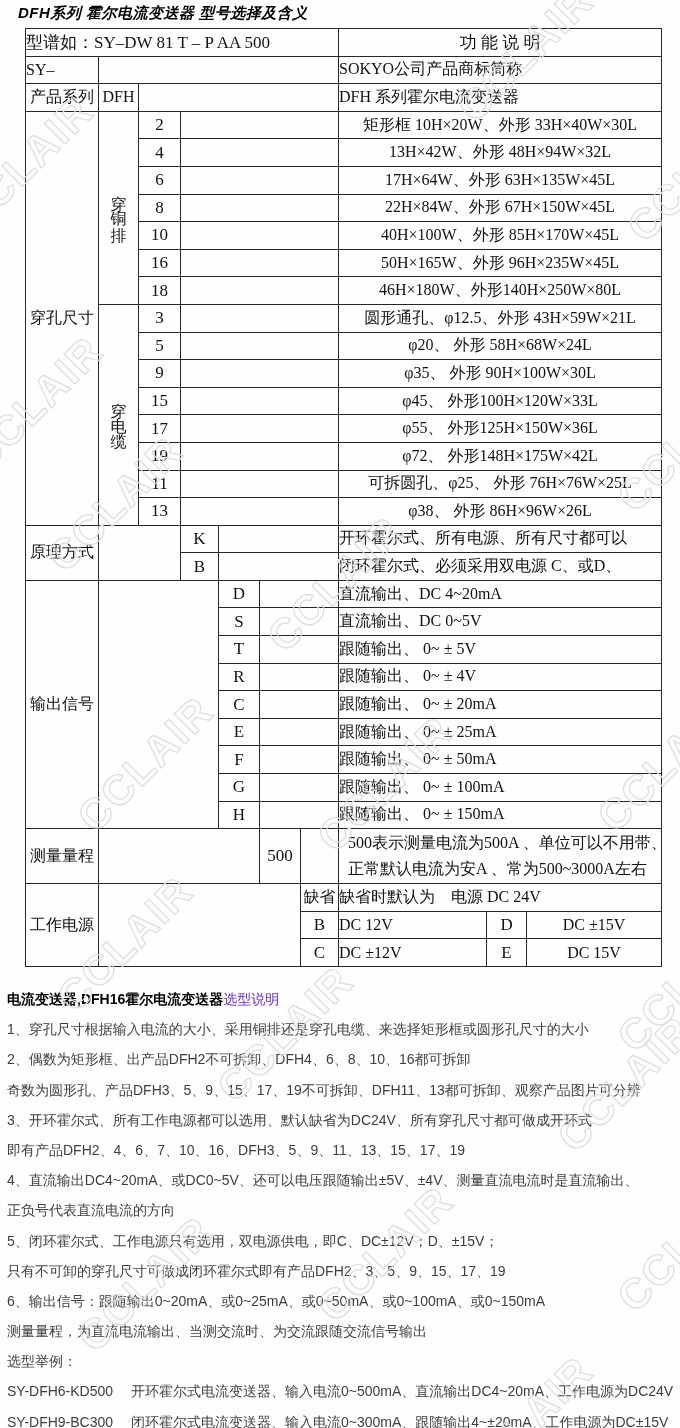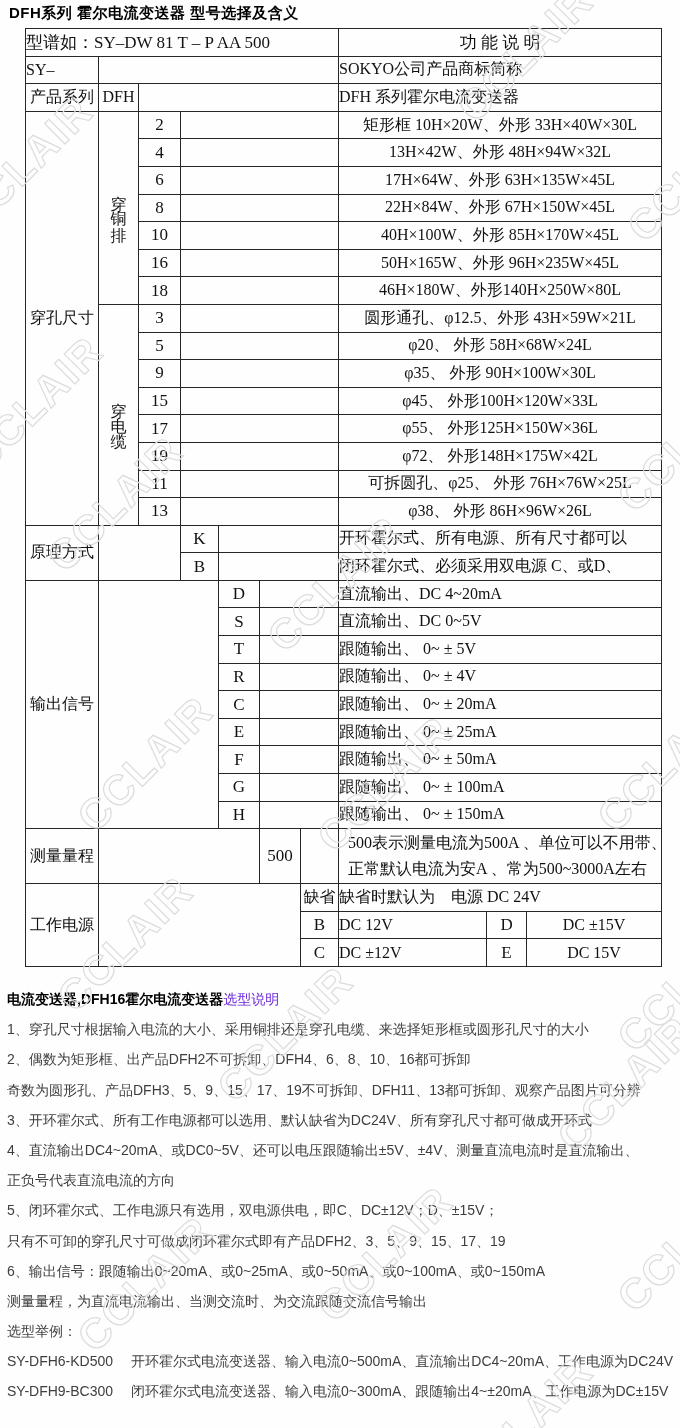--- a/index.html
+++ b/index.html
@@ -1,22 +1,22 @@
 <!DOCTYPE html>
 <html><head>
 <meta charset="utf-8">
 <style>
   * { margin: 0; padding: 0; box-sizing: border-box; }
   html, body { width: 680px; height: 1428px; background: #fefefe; overflow: hidden; position: relative; }
   body { font-family: "Liberation Serif", "DejaVu Serif", serif; color: #111; }
 
   .page-title {
-    position: absolute; left: 9px; top: 4px;
+    position: absolute; left: 18px; top: 4px;
     font-family: "Liberation Sans", "DejaVu Sans", sans-serif;
-    font-size: 15px; font-weight: bold; color: #000; letter-spacing: 0.5px;
+    font-size: 15px; font-weight: bold; color: #000; letter-spacing: 0.5px; font-style: italic;
   }
 
   table.model-table {
     position: absolute; left: 25px; top: 28px;
     border-collapse: collapse; table-layout: fixed;
     width: 636px;
     font-size: 16px;
   }
   .model-table td {
     border: 1px solid #262626;
@@ -271,20 +271,21 @@
   </tr>
 </tbody>
   </table>
 
 <div class="notes">
   <div class="line"><span class="blue">电流变送器,DFH16霍尔电流变送器</span><span style="color:#6d28d9;">选型说明</span></div>
   <div class="line">1、穿孔尺寸根据输入电流的大小、采用铜排还是穿孔电缆、来选择矩形框或圆形孔尺寸的大小</div>
   <div class="line">2、偶数为矩形框、出产品DFH2不可拆卸、DFH4、6、8、10、16都可拆卸</div>
   <div class="line">奇数为圆形孔、产品DFH3、5、9、15、17、19不可拆卸、DFH11、13都可拆卸、观察产品图片可分辨</div>
   <div class="line">3、开环霍尔式、所有工作电源都可以选用、默认缺省为DC24V、所有穿孔尺寸都可做成开环式</div>
+  <div class="line">即有产品DFH2、4、6、7、10、16、DFH3、5、9、11、13、15、17、19</div>
   <div class="line">4、直流输出DC4~20mA、或DC0~5V、还可以电压跟随输出±5V、±4V、测量直流电流时是直流输出、</div>
   <div class="line">正负号代表直流电流的方向</div>
   <div class="line">5、闭环霍尔式、工作电源只有选用，双电源供电，即C、DC±12V；D、±15V；</div>
   <div class="line">只有不可卸的穿孔尺寸可做成闭环霍尔式即有产品DFH2、3、5、9、15、17、19</div>
   <div class="line">6、输出信号：跟随输出0~20mA、或0~25mA、或0~50mA、或0~100mA、或0~150mA</div>
   <div class="line">测量量程，为直流电流输出、当测交流时、为交流跟随交流信号输出</div>
   <div class="line">选型举例：</div>
   <div class="line">SY-DFH6-KD500　 开环霍尔式电流变送器、输入电流0~500mA、直流输出DC4~20mA、工作电源为DC24V</div>
   <div class="line">SY-DFH9-BC300　 闭环霍尔式电流变送器、输入电流0~300mA、跟随输出4~±20mA、工作电源为DC±15V</div>
 </div>

